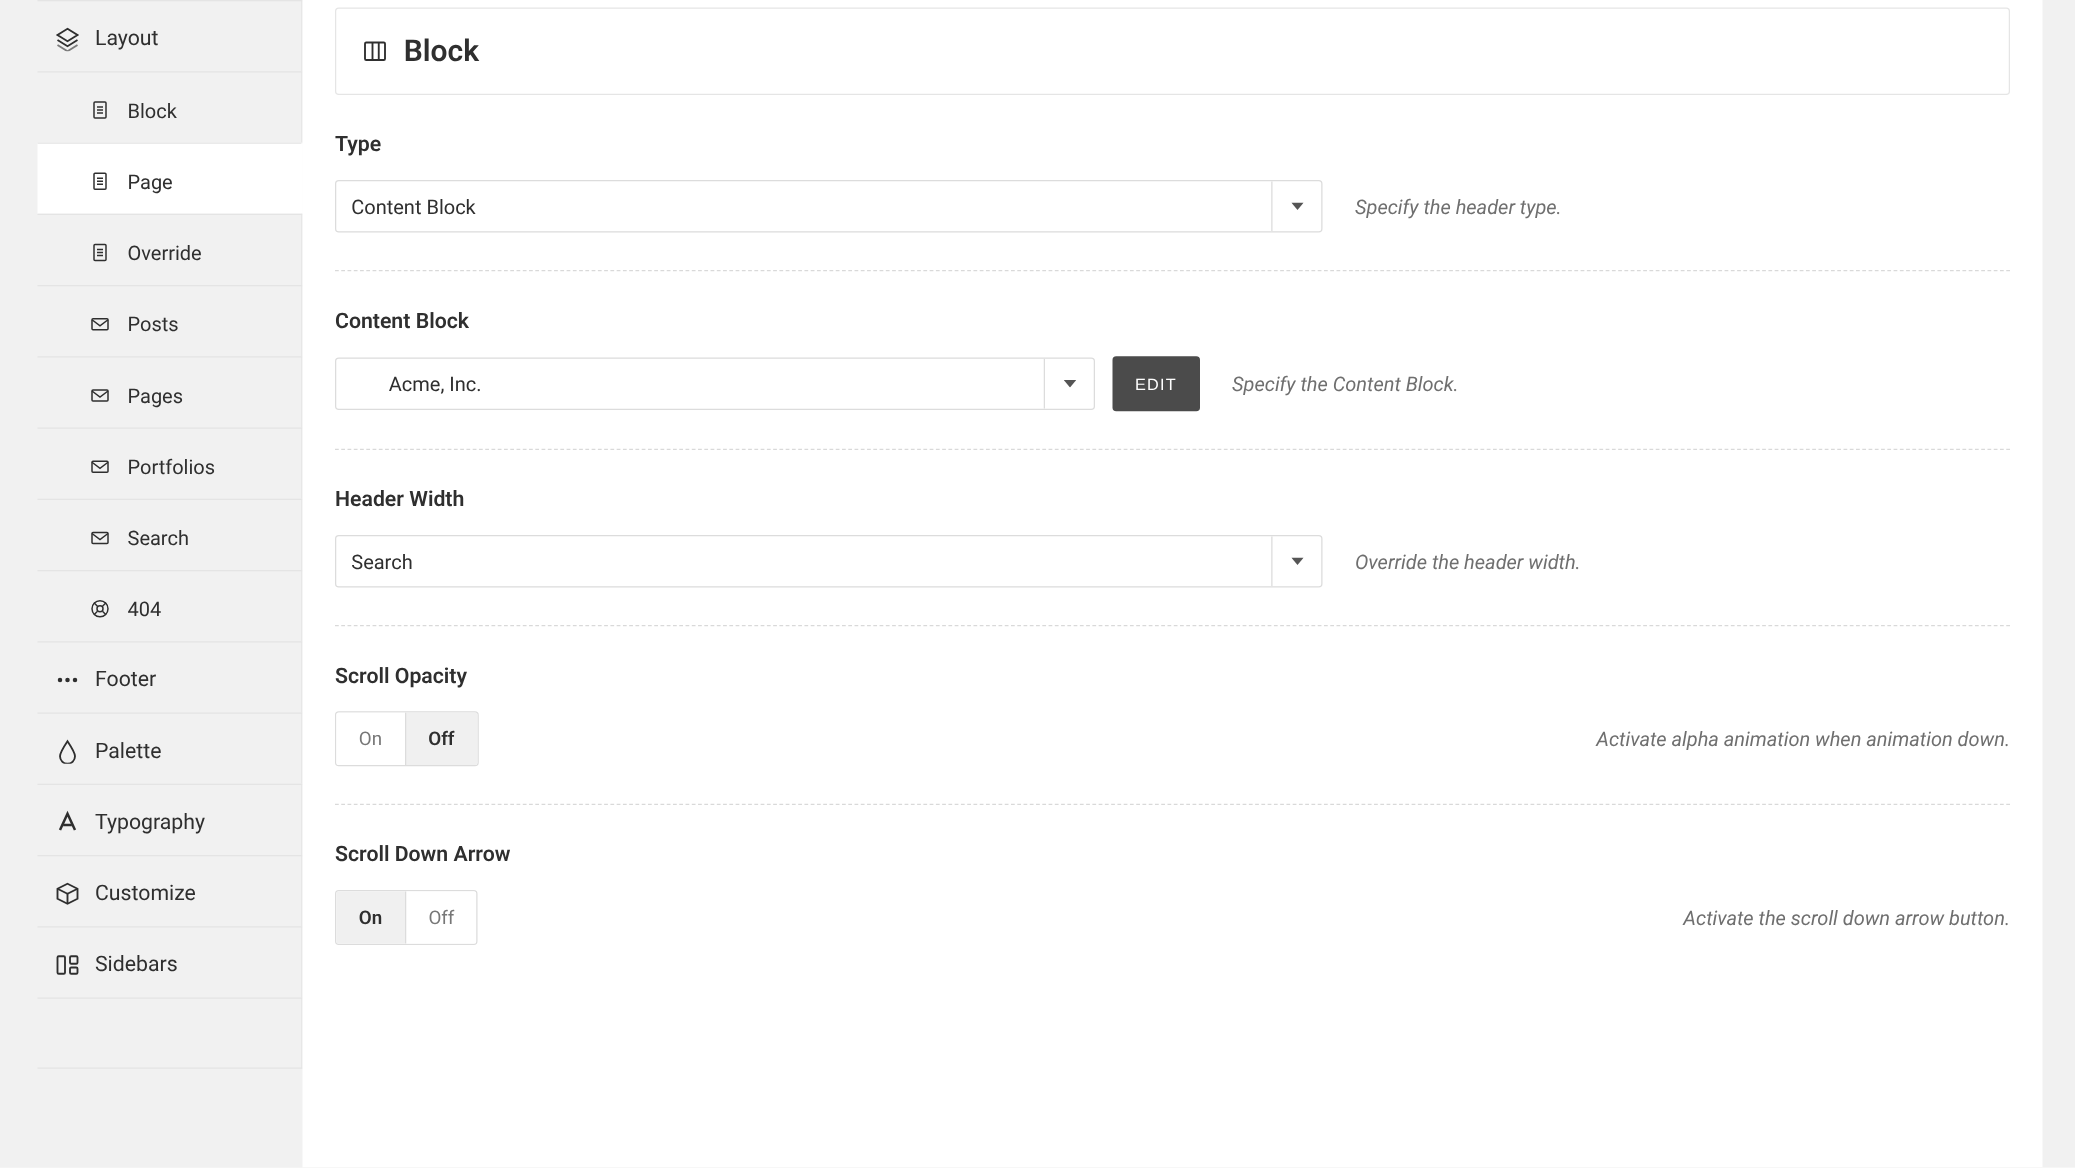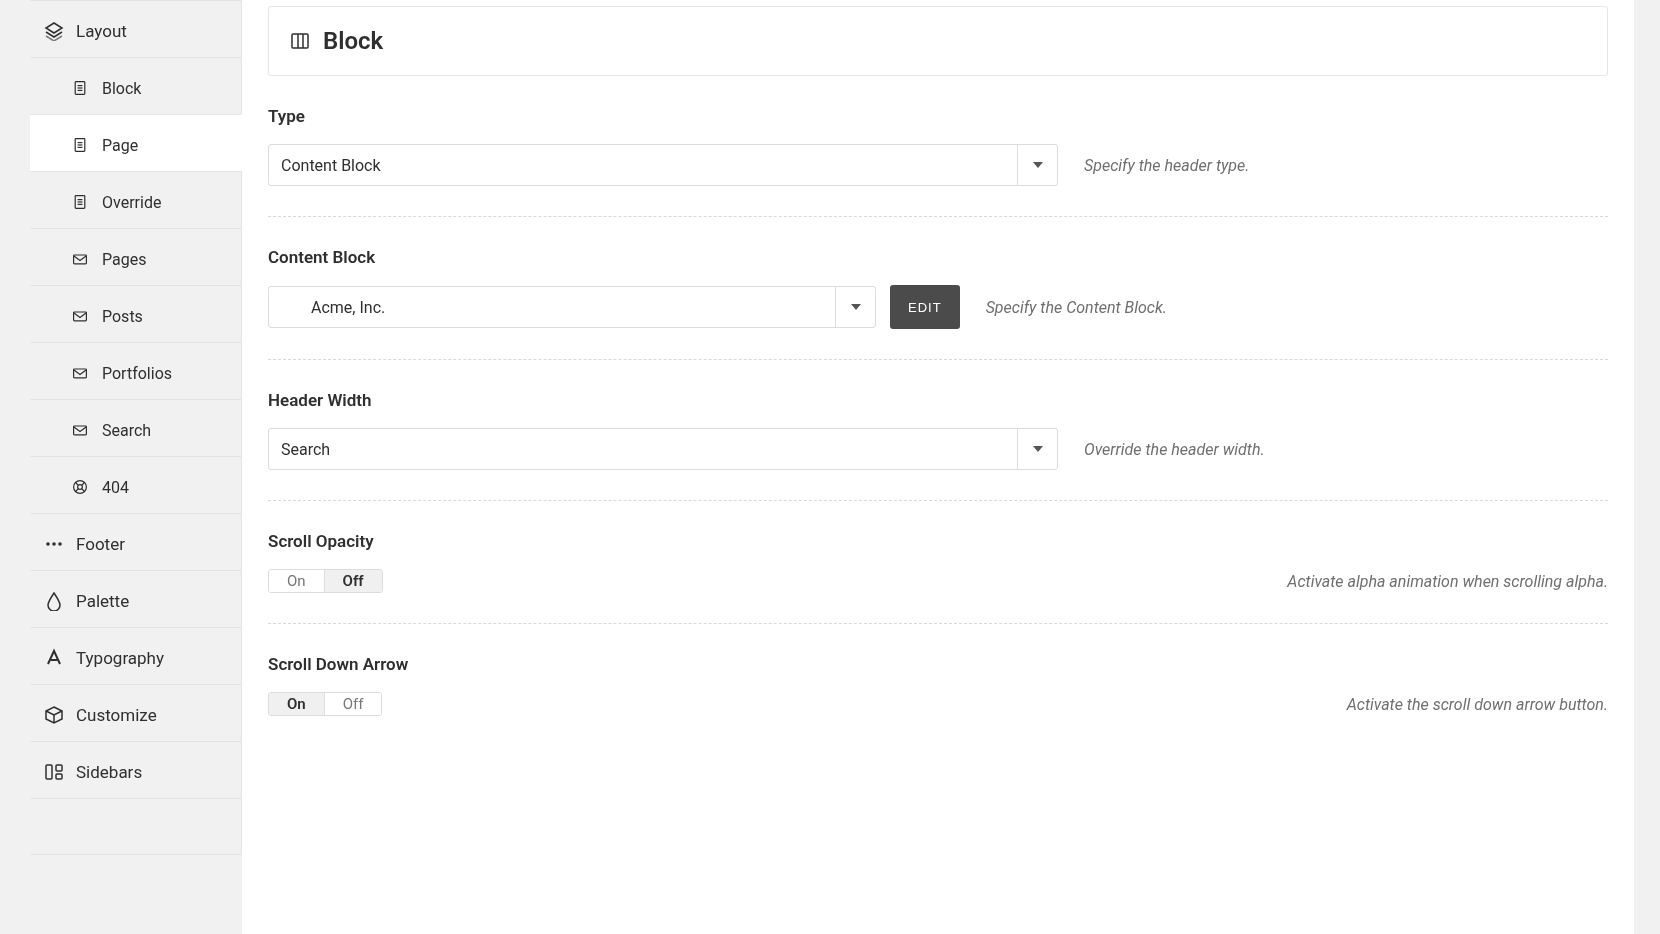--- a/index.html
+++ b/index.html
@@ -153,21 +153,21 @@
     cursor: pointer;
     display: inline-flex;
     align-items: center;
   }
 
   .toggle {
     display: inline-flex;
     border: 1px solid #dcdcdc;
     border-radius: 3px;
     overflow: hidden;
-    height: 24px;
+    height: 44px;
   }
   .toggle .opt {
     padding: 0 18px;
     display: flex;
     align-items: center;
     font-size: 15px;
     cursor: pointer;
     background: #fff;
     color: #777;
   }
@@ -278,29 +278,29 @@
             </svg>
           </span>
         <span>Override</span>
       </div>
       <div class="side-item sub">
         <span class="side-icon">
             <svg viewBox="0 0 20 20">
               <use href="#i-mail"></use>
             </svg>
           </span>
+        <span>Posts</span>
+      </div>
+      <div class="side-item sub">
+        <span class="side-icon">
+            <svg viewBox="0 0 20 20">
+              <use href="#i-mail"></use>
+            </svg>
+          </span>
         <span>Pages</span>
-      </div>
-      <div class="side-item sub">
-        <span class="side-icon">
-            <svg viewBox="0 0 20 20">
-              <use href="#i-mail"></use>
-            </svg>
-          </span>
-        <span>Posts</span>
       </div>
       <div class="side-item sub">
         <span class="side-icon">
             <svg viewBox="0 0 20 20">
               <use href="#i-mail"></use>
             </svg>
           </span>
         <span>Portfolios</span>
       </div>
       <div class="side-item sub">
@@ -431,21 +431,21 @@
 
     <div class="field-row">
       <div class="field-label">Scroll Opacity</div>
       <div class="field-body" style="justify-content:space-between;">
         <div class="control-col">
           <div class="toggle">
             <div class="opt">On</div>
             <div class="opt active">Off</div>
           </div>
         </div>
-        <div class="hint" style="margin-left:auto;">Activate alpha animation when scrolling alpha.</div>
+        <div class="hint" style="margin-left:auto;">Activate alpha animation when animation down.</div>
       </div>
     </div>
 
     <div class="field-row" style="border-bottom:none; margin-bottom:0; padding-bottom:4px;">
       <div class="field-label">Scroll Down Arrow</div>
       <div class="field-body" style="justify-content:space-between;">
         <div class="control-col">
           <div class="toggle">
             <div class="opt active">On</div>
             <div class="opt">Off</div>

